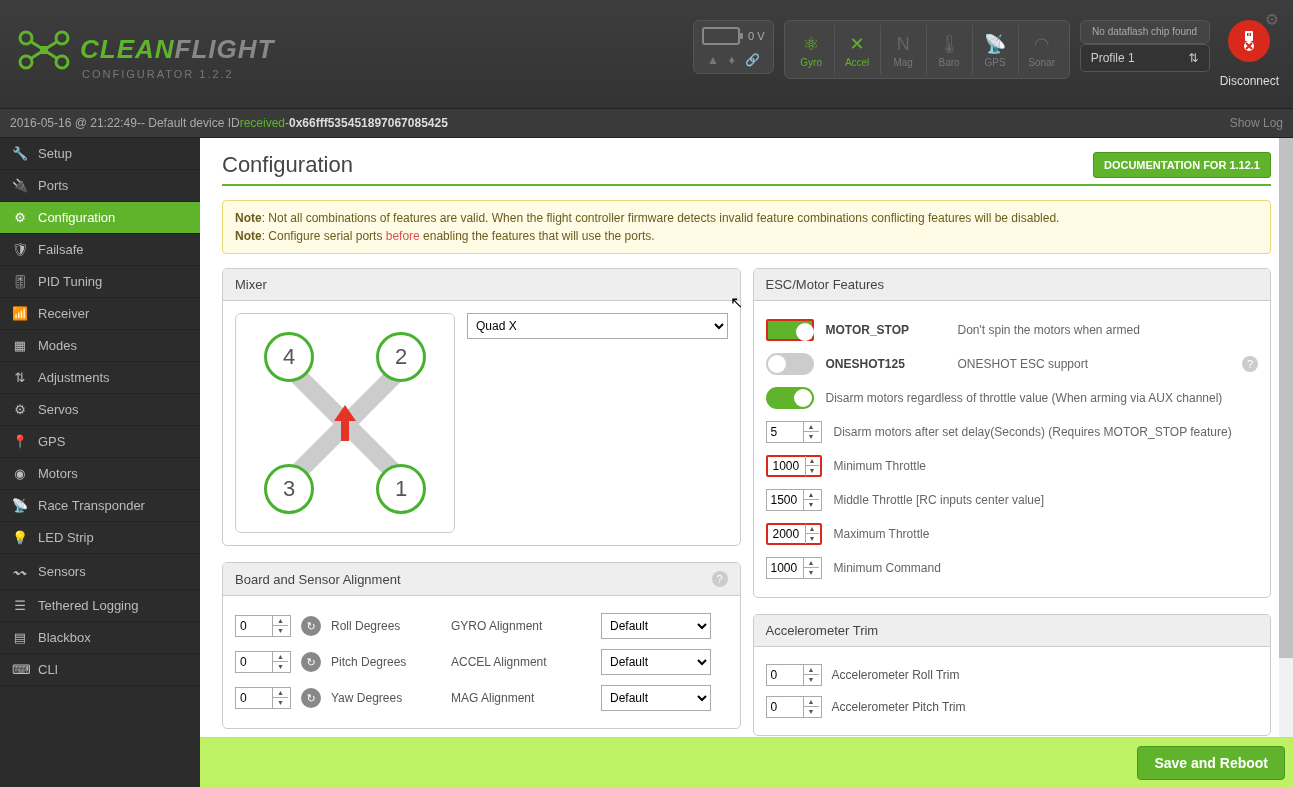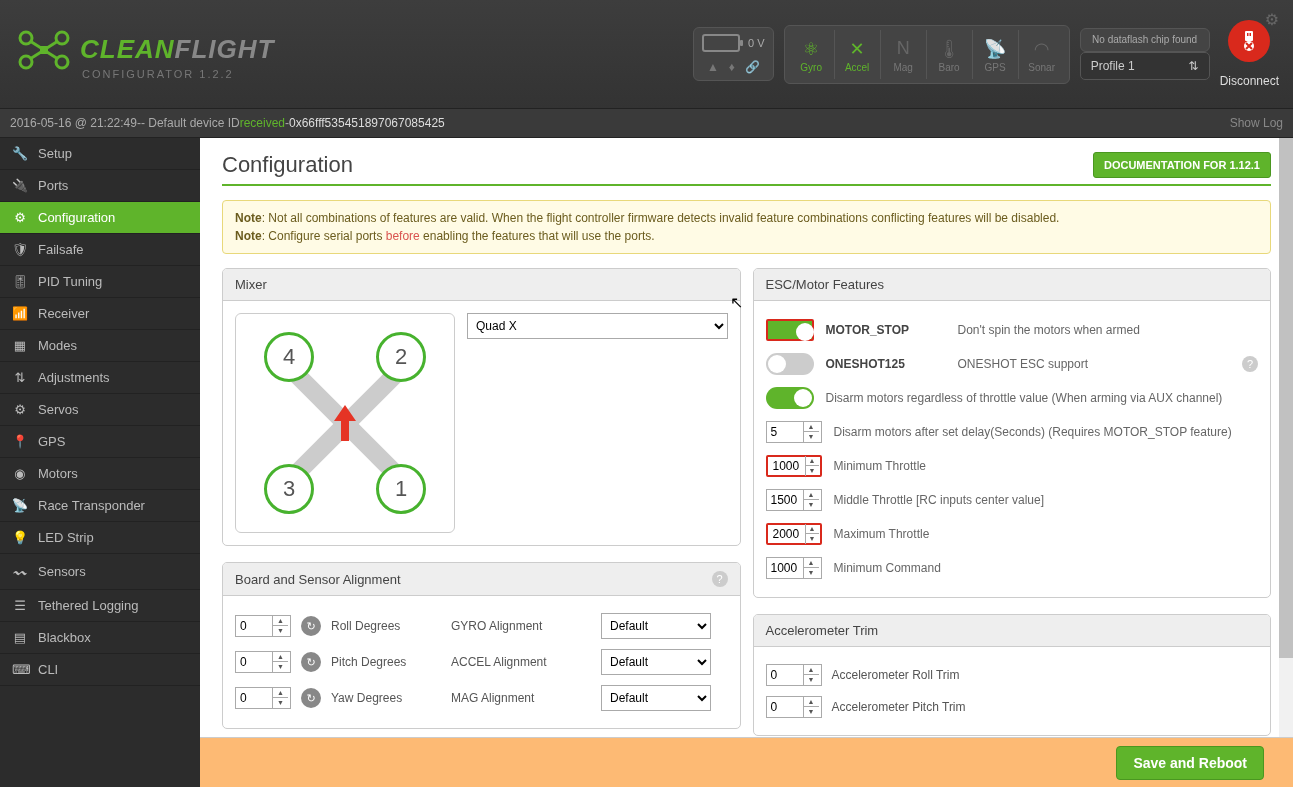--- a/index.html
+++ b/index.html
@@ -5,21 +5,21 @@
 *{box-sizing:border-box;margin:0;padding:0;font-family:'Segoe UI',Arial,sans-serif}
 body{background:#fff;width:1293px;height:787px;overflow:hidden;position:relative}
 .topbar{height:108px;background:linear-gradient(#3d3d3d,#333);display:flex;align-items:center;padding:0 14px;position:relative}
 .logo-block{color:#888}
 .logo{display:flex;align-items:center;gap:6px}
 .logo-icon{width:60px;height:42px;position:relative}
 .logo-text{font-size:26px;font-weight:700;letter-spacing:1px}
 .logo-clean{color:#5fb42b;font-style:italic}
 .logo-flight{color:#888;font-style:italic}
 .logo-sub{font-size:11px;color:#777;letter-spacing:2px;margin-top:-2px;margin-left:68px}
-.hdr-right{margin-left:auto;display:flex;align-items:center;gap:10px}
+.hdr-right{margin-left:auto;display:flex;align-items:flex-start;gap:10px}
 .battery-box{background:#444;border:1px solid #555;border-radius:6px;padding:6px 8px;display:flex;flex-direction:column;gap:8px;align-items:center}
 .batt-row{display:flex;align-items:center;gap:8px}
 .batt-icon{width:38px;height:18px;border:2px solid #888;border-radius:3px;position:relative}
 .batt-icon:after{content:"";position:absolute;right:-5px;top:4px;width:3px;height:6px;background:#888;border-radius:1px}
 .batt-v{color:#aaa;font-size:11px}
 .mini-icons{display:flex;gap:10px}
 .mini-icon{color:#777;font-size:12px}
 .link-on{color:#5fb42b}
 .sensors{display:flex;background:#444;border:1px solid #555;border-radius:6px;padding:4px}
 .sensor{width:46px;padding:6px 0;text-align:center;border-right:1px solid #555}
@@ -29,21 +29,21 @@
 .sensor.on .sensor-icon,.sensor.on .sensor-label{color:#5fb42b}
 .right-stack{display:flex;flex-direction:column;}
 .df-chip{background:#444;border:1px solid #555;border-radius:6px;padding:5px 10px;text-align:center;font-size:10px;color:#aaa;width:130px;line-height:1.2}
 .profile-sel{background:#333;border:1px solid #555;border-radius:5px;color:#ccc;font-size:12px;padding:6px 10px;display:flex;justify-content:space-between;align-items:center;cursor:pointer}
 .disconnect{display:flex;flex-direction:column;align-items:center;gap:12px;cursor:pointer}
 .disc-circle{width:42px;height:42px;border-radius:50%;background:#d9291c;display:flex;align-items:center;justify-content:center;color:#fff;font-size:20px;position:relative}
 .disc-label{font-size:12px;color:#ddd}
 .gear{color:#666;font-size:16px;cursor:pointer;position:absolute;right:14px;top:10px}
 .statusbar{height:30px;background:#3a3a3a;border-top:1px solid #222;border-bottom:1px solid #222;display:flex;align-items:center;padding:0 10px;font-size:12px;color:#aaa}
 .status-recv{color:#5fb42b}
-.status-hex{color:#ddd;font-weight:400}
+.status-hex{color:#ddd;font-weight:700}
 .showlog{margin-left:auto;color:#888;cursor:pointer}
 .body-row{display:flex;height:649px}
 .sidebar{width:200px;background:#2c2c2c;overflow:hidden}
 .side-item{display:flex;align-items:center;gap:10px;padding:8px 12px;font-size:13px;color:#bbb;cursor:pointer;border-bottom:1px solid #222}
 .side-item.active{background:#5fb42b;color:#fff}
 .side-icon{width:16px;text-align:center;font-size:13px;color:inherit}
 .content-wrap{flex:1;display:flex;flex-direction:column;background:#fff}
 .content-scroll{flex:1;overflow:auto;padding:14px 22px 0 22px;position:relative}
 .page-title-row{display:flex;align-items:center;justify-content:space-between;border-bottom:2px solid #5fb42b;padding-bottom:6px;margin-bottom:14px}
 .page-title{font-size:22px;color:#444;font-weight:400}
@@ -77,21 +77,21 @@
 .num-wrap{display:flex;align-items:center;border:1px solid #aaa;width:56px;height:22px}
 .num-wrap input{border:none;width:36px;font-size:12px;padding:0 4px;outline:none}
 .spinbtns{width:16px;display:flex;flex-direction:column;border-left:1px solid #aaa}
 .spinbtns div{height:10px;font-size:7px;text-align:center;line-height:10px;color:#555;cursor:pointer}
 .spinbtns div:first-child{border-bottom:1px solid #aaa}
 .redbox{border:2px solid #d9291c;padding:1px;border-radius:2px}
 .align-row{display:flex;align-items:center;gap:10px;padding:5px 0;font-size:12px;color:#555}
 .align-label{width:110px}
 .align-mid{width:140px}
 .rot-icon{width:20px;height:20px;border-radius:50%;background:#888;color:#fff;display:flex;align-items:center;justify-content:center;font-size:11px}
-.footer{height:50px;border-top:1px solid #ccc;display:flex;align-items:center;justify-content:flex-end;padding:0 29px;background:#fdba74}
+.footer{height:50px;border-top:1px solid #ccc;display:flex;align-items:center;justify-content:flex-end;padding:0 8px;background:#bef264}
 .save-btn{background:#5fb42b;color:#fff;border:1px solid #4a9720;border-radius:4px;padding:8px 16px;font-size:14px;font-weight:700;cursor:pointer}
 .scrollbar{position:absolute;right:0;top:0;width:14px;height:100%;background:#f1f1f1}
 .scrollthumb{width:14px;height:520px;background:#c1c1c1;position:absolute;top:0}
 .cursor{position:absolute;left:530px;top:155px;font-size:16px;pointer-events:none}
 svg{display:block}
 select{cursor:pointer}
 </style>
 </head>
 <body>
 

